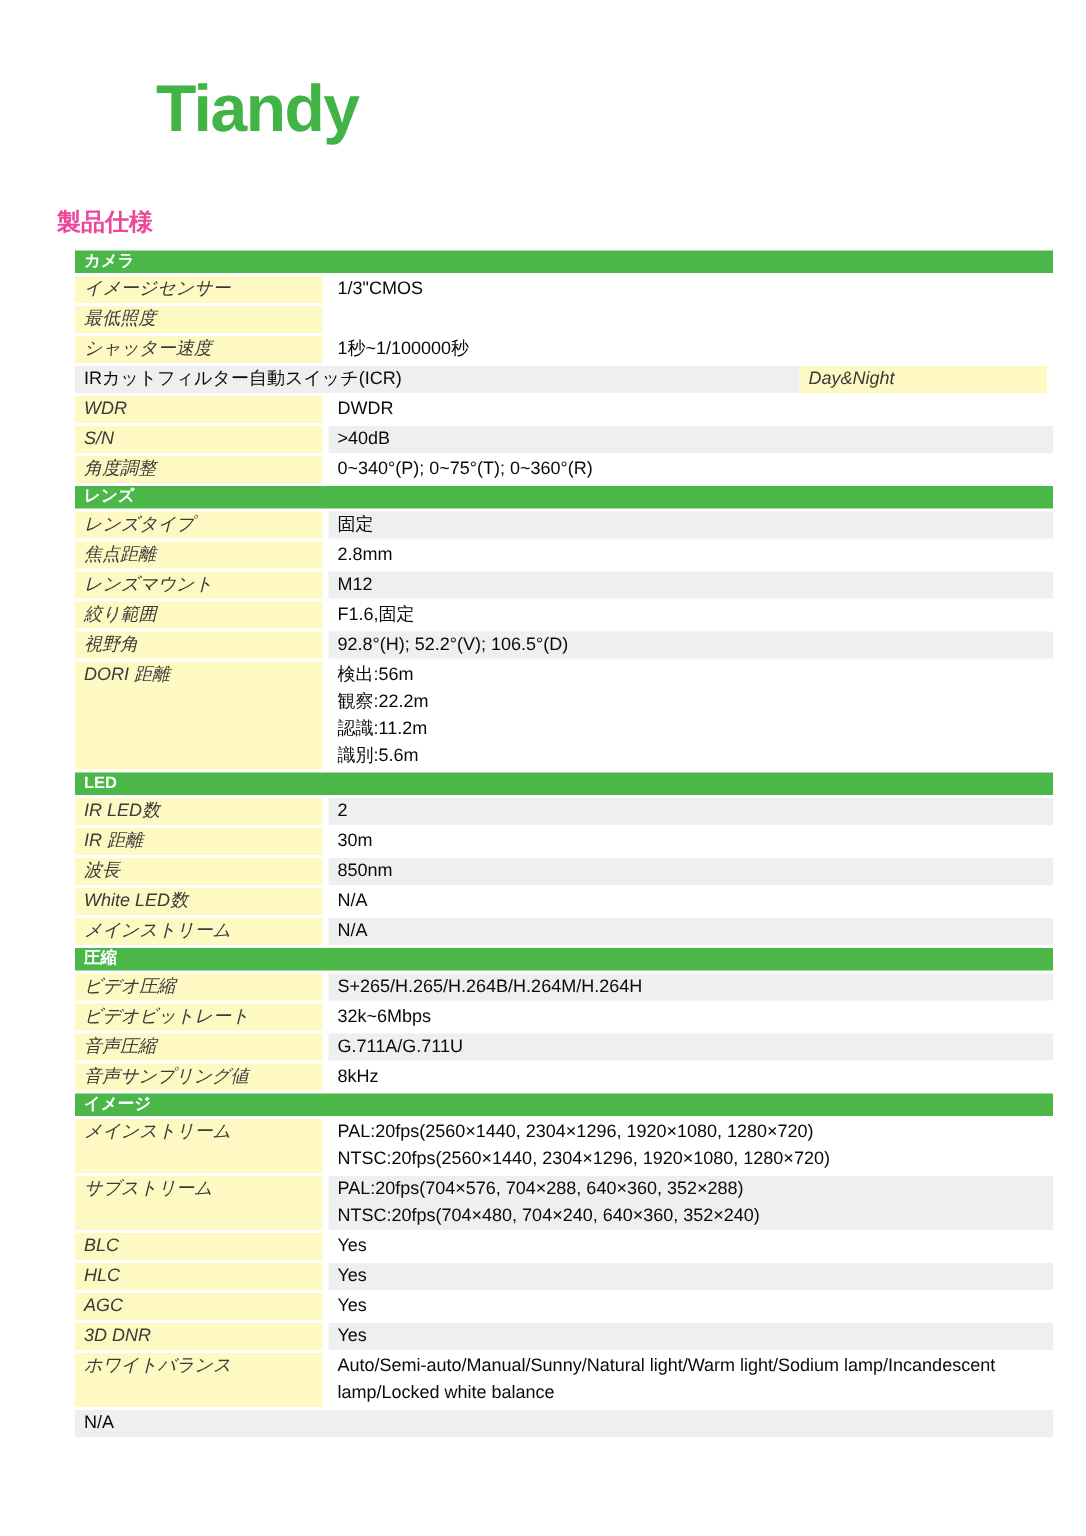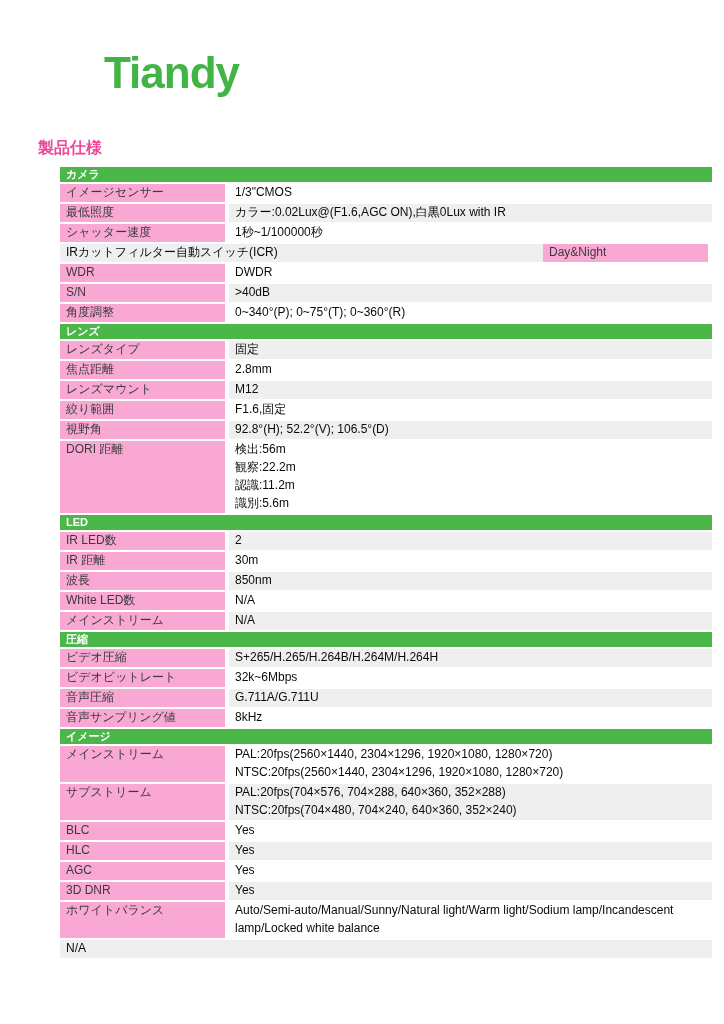--- a/index.html
+++ b/index.html
@@ -16,38 +16,38 @@
     color:var(--logo-green,#42b345);
     margin-left:40px;
   }
 
   .doc-title {
     position:absolute; left:38px; top:138px; margin:0;
     font-size:16px; font-weight:bold; color:#ec4899;
   }
 
   .spec-table {
-    position:absolute; left:44px; top:167px; width:652px;padding-left:16px;
+    position:absolute; left:34px; top:167px; width:652px;padding-left:16px;
   }
 
   .section-header {
     background:var(--bar-green,#4bb749);
     color:#ffffff; font-size:11px; font-weight:bold;
     line-height:11px; padding:2px 6px;
     margin-bottom:2px;
   }
 
   .spec-row { display:flex; margin-bottom:2px; }
 
   .cell { font-size:12px; padding:2px 6px 3px 6px; }
 
   .cell-label {
     width:153px; flex:0 0 153px;
-    background:#f9a8d4; color:#3a3a3a;
-    margin-right:4px; line-height:13px;
+    background:#fef9c3; color:#3a3a3a;
+    margin-right:4px; line-height:13px;font-style:italic;
   }
 
   .cell-value { flex:1 1 auto; color:#0a0a0a; }
   .cell-value.gray  { background:#efeff0; }
   .cell-value.white { background:#ffffff; }
 
   .value-line { line-height:13px; white-space:pre-wrap; }
   .value-line + .value-line { margin-top:5px; }
 </style>
 </head>
@@ -59,23 +59,20 @@
   <div class="spec-table" id="spec-table">
       <div class="section-header">カメラ</div>
       <div class="spec-row">
         <div class="cell cell-label">イメージセンサー</div>
         <div class="cell cell-value white">
           <div class="value-line">1/3"CMOS</div>
         </div>
       </div>
       <div class="spec-row">
         <div class="cell cell-label">最低照度</div>
-        <div class="cell cell-value gray">
-          <div class="value-line">カラー:0.02Lux@(F1.6,AGC ON),白黒0Lux with IR</div>
-        </div>
       </div>
       <div class="spec-row">
         <div class="cell cell-label">シャッター速度</div>
         <div class="cell cell-value white">
           <div class="value-line">1秒~1/100000秒</div>
         </div>
       </div>
       <div class="spec-row">
         <div class="cell cell-value gray">
           <div class="value-line">IRカットフィルター自動スイッチ(ICR)</div>

